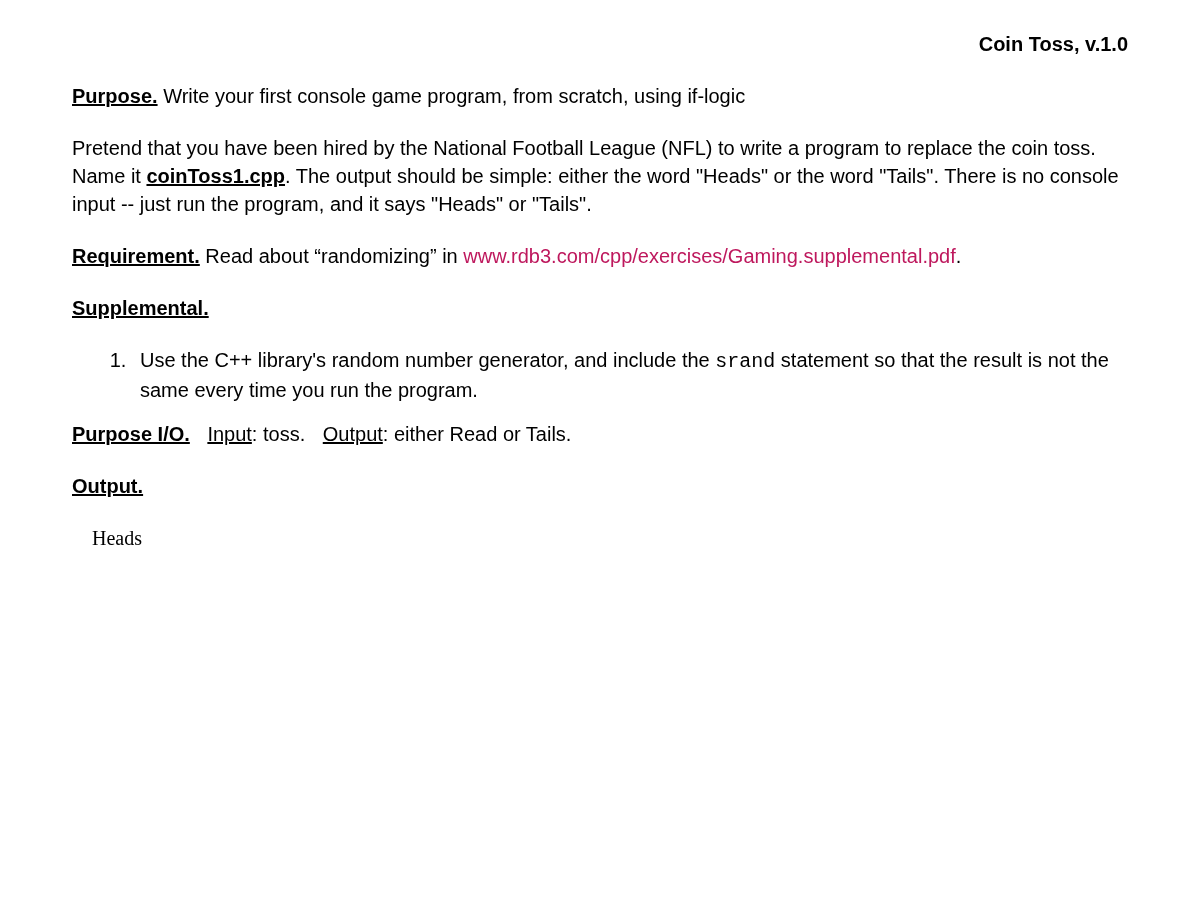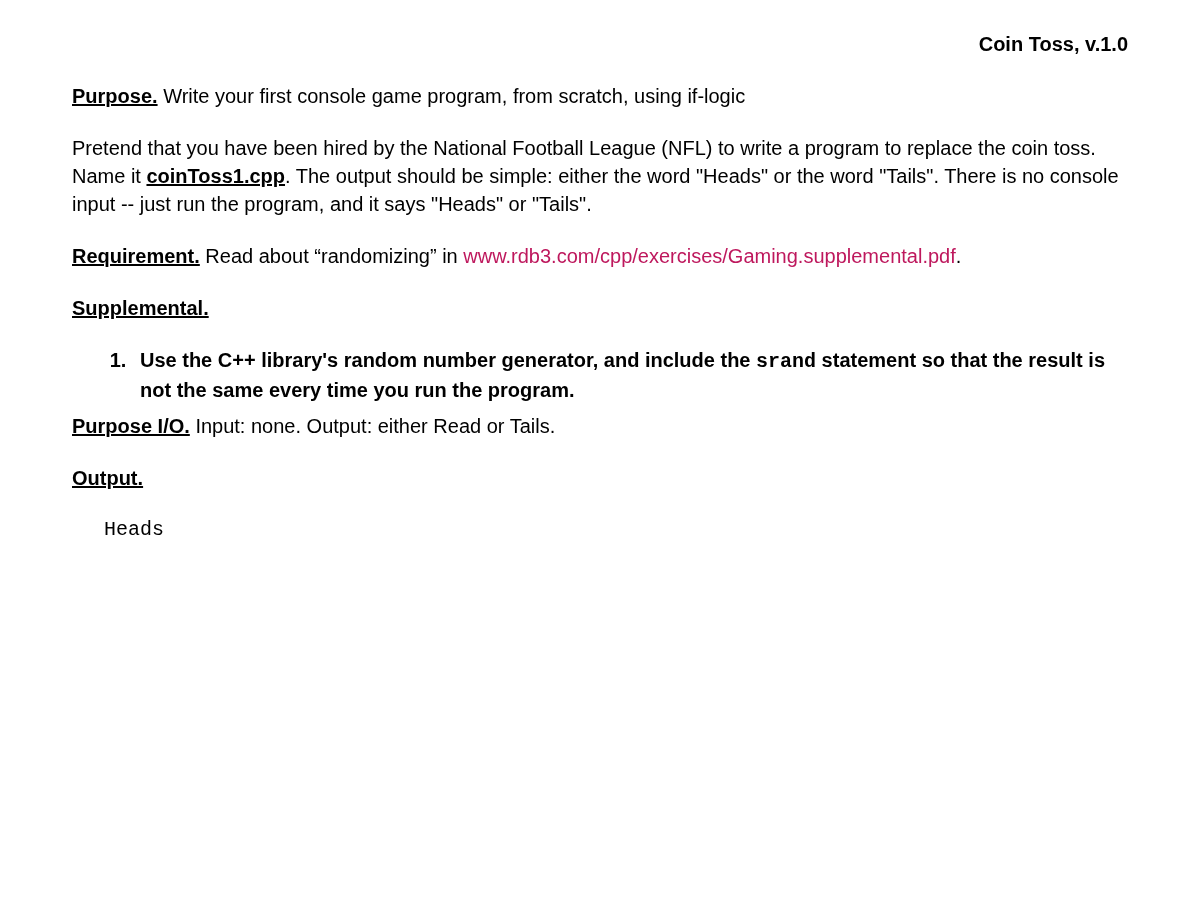--- a/index.html
+++ b/index.html
@@ -23,36 +23,37 @@
     }
     .bold {
       font-weight: bold;
       text-decoration: underline;
     }
     .link {
       color: #be185d;
       text-decoration: none;
     }
     .underline {
+      text-decoration: underline;
+      margin-left: 12px;
     }
     ol {
-      margin: 0 0 8px 0;
+      margin: 0 0 16px 0;
       padding-left: 60px;
-      font-weight: bold;
     }
     ol li {
       padding-left: 8px;
       margin-bottom: 0;
     }
     .mono {
       font-family: "Courier New", Courier, monospace;
     }
     .example-output {
-      font-family: Liberation Mono, monospace;
-      margin-left: 32px;
+      font-family: Liberation Serif, serif;
+      margin-left: 20px;
     }
   </style>
 </head>
 <body>
 
 <div class="title">Coin Toss, v.1.0</div>
 
 <div class="para">
   <span class="bold">Purpose.</span><span> Write your first console game program, from scratch, using if-logic</span>
 </div>
@@ -70,20 +71,20 @@
 </div>
 
 <ol>
   <li>
     <span>Use the C++ library's random number generator, and include the </span><span class="mono">srand</span><span> statement so that the result is not the same every time you run the program.</span>
   </li>
 </ol>
 
 <div class="para">
   <span class="bold">Purpose I/O.</span>
-  <span class="underline">Input</span><span>: none. </span><span class="underline">Output</span><span>: either Read or Tails.</span>
+  <span class="underline">Input</span><span>: toss. </span><span class="underline">Output</span><span>: either Read or Tails.</span>
 </div>
 
 <div class="para">
   <span class="bold">Output.</span>
 </div>
 
 <div class="example-output">Heads</div>
 
 </body></html>

